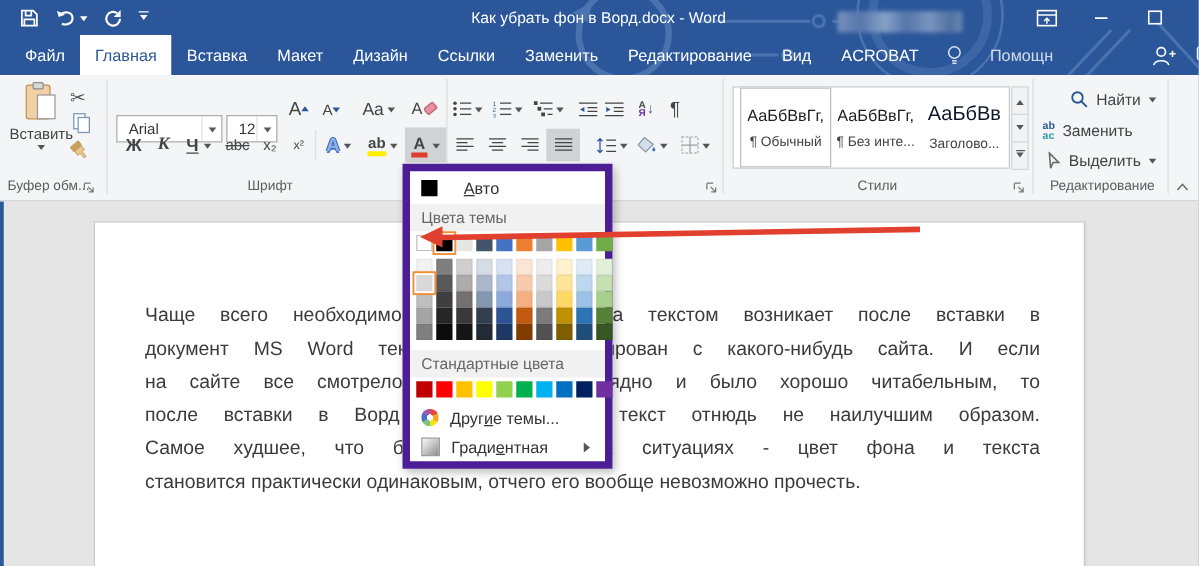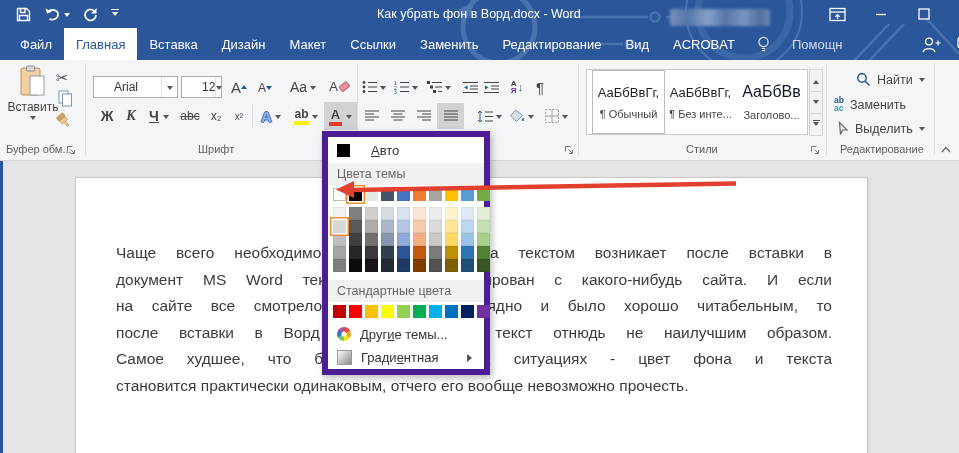--- a/index.html
+++ b/index.html
@@ -23,21 +23,21 @@
   .tab.active{background:#fff;color:#2B579A;}
   .assist{display:flex;align-items:center;gap:22px;color:rgba(255,255,255,.78);font-size:13px;padding:0 10px;}
   .tab-right{margin-left:auto;display:flex;align-items:center;gap:16px;padding-right:12px;}
   
   #ribbon{position:absolute;left:0;top:60px;width:959px;height:100px;background:#F4F5F6;border-bottom:1px solid #D5D6D7;z-index:5;}
   .vsep{position:absolute;top:3px;height:92px;width:1px;background:#DCDDDE;}
   .grouplabel{position:absolute;top:83px;font-size:11px;color:#5E5E5E;white-space:nowrap;}
   .launcher{position:absolute;width:11px;height:11px;}
   .rbtn{position:absolute;display:flex;align-items:center;justify-content:center;color:#444;}
   .pressed{background:#D0D2D3;}
-  .combo{position:absolute;height:22px;box-sizing:border-box;background:#fff;border:1px solid #ABABAB;display:flex;align-items:center;font-size:12px;color:#333;padding-left:20px;}
+  .combo{position:absolute;height:22px;box-sizing:border-box;background:#fff;border:1px solid #ABABAB;display:flex;align-items:center;font-size:12px;color:#333;padding-left:9px;margin-top:16px;}
   .combo .cspace{margin-left:auto;width:15px;height:100%;display:flex;align-items:center;justify-content:center;border-left:1px solid #E4E4E4;}
   .tri-d{width:0;height:0;border:3.5px solid transparent;border-top:4px solid #555;margin-top:4px;}
   .tri-d.small{border-width:3px;border-top-width:4px;}
   .tri-r{width:0;height:0;border:4px solid transparent;border-left:5px solid #555;}
   .tri-u-blue{width:0;height:0;border:3px solid transparent;border-bottom:4px solid #2B579A;margin-bottom:3px;}
   .tri-d-blue{width:0;height:0;border:3px solid transparent;border-top:4px solid #2B579A;margin-top:3px;}
   .tri-d-white{width:0;height:0;border:3px solid transparent;border-top:4px solid #fff;margin-top:4px;}
   .fmt{font-size:14px;font-weight:bold;}
   .paste-btn{position:absolute;left:8px;top:5px;width:50px;height:76px;display:flex;flex-direction:column;align-items:center;justify-content:flex-start;}
   .paste-btn .plabel{font-size:12px;color:#444;margin-top:3px;}
@@ -159,22 +159,22 @@
             </svg>
         </div>
       </div>
     </div>
 
     <div class="tabrow">
       <div class="tabs-loop">
           <div class="tab">Файл</div>
           <div class="tab active">Главная</div>
           <div class="tab">Вставка</div>
+          <div class="tab">Макет</div>
           <div class="tab">Дизайн</div>
-          <div class="tab">Макет</div>
           <div class="tab">Ссылки</div>
           <div class="tab">Заменить</div>
           <div class="tab">Редактирование</div>
           <div class="tab">Вид</div>
           <div class="tab">ACROBAT</div>
         </div>
       <div class="assist">
         <svg width="13" height="17">
             <circle cx="6.5" cy="6" r="4.6" fill="none" stroke="#DDE5F0" stroke-width="1.2"></circle>
             <path d="M4.6 12.5h3.8M4.9 14.5h3.2" stroke="#DDE5F0" stroke-width="1.2"></path>

